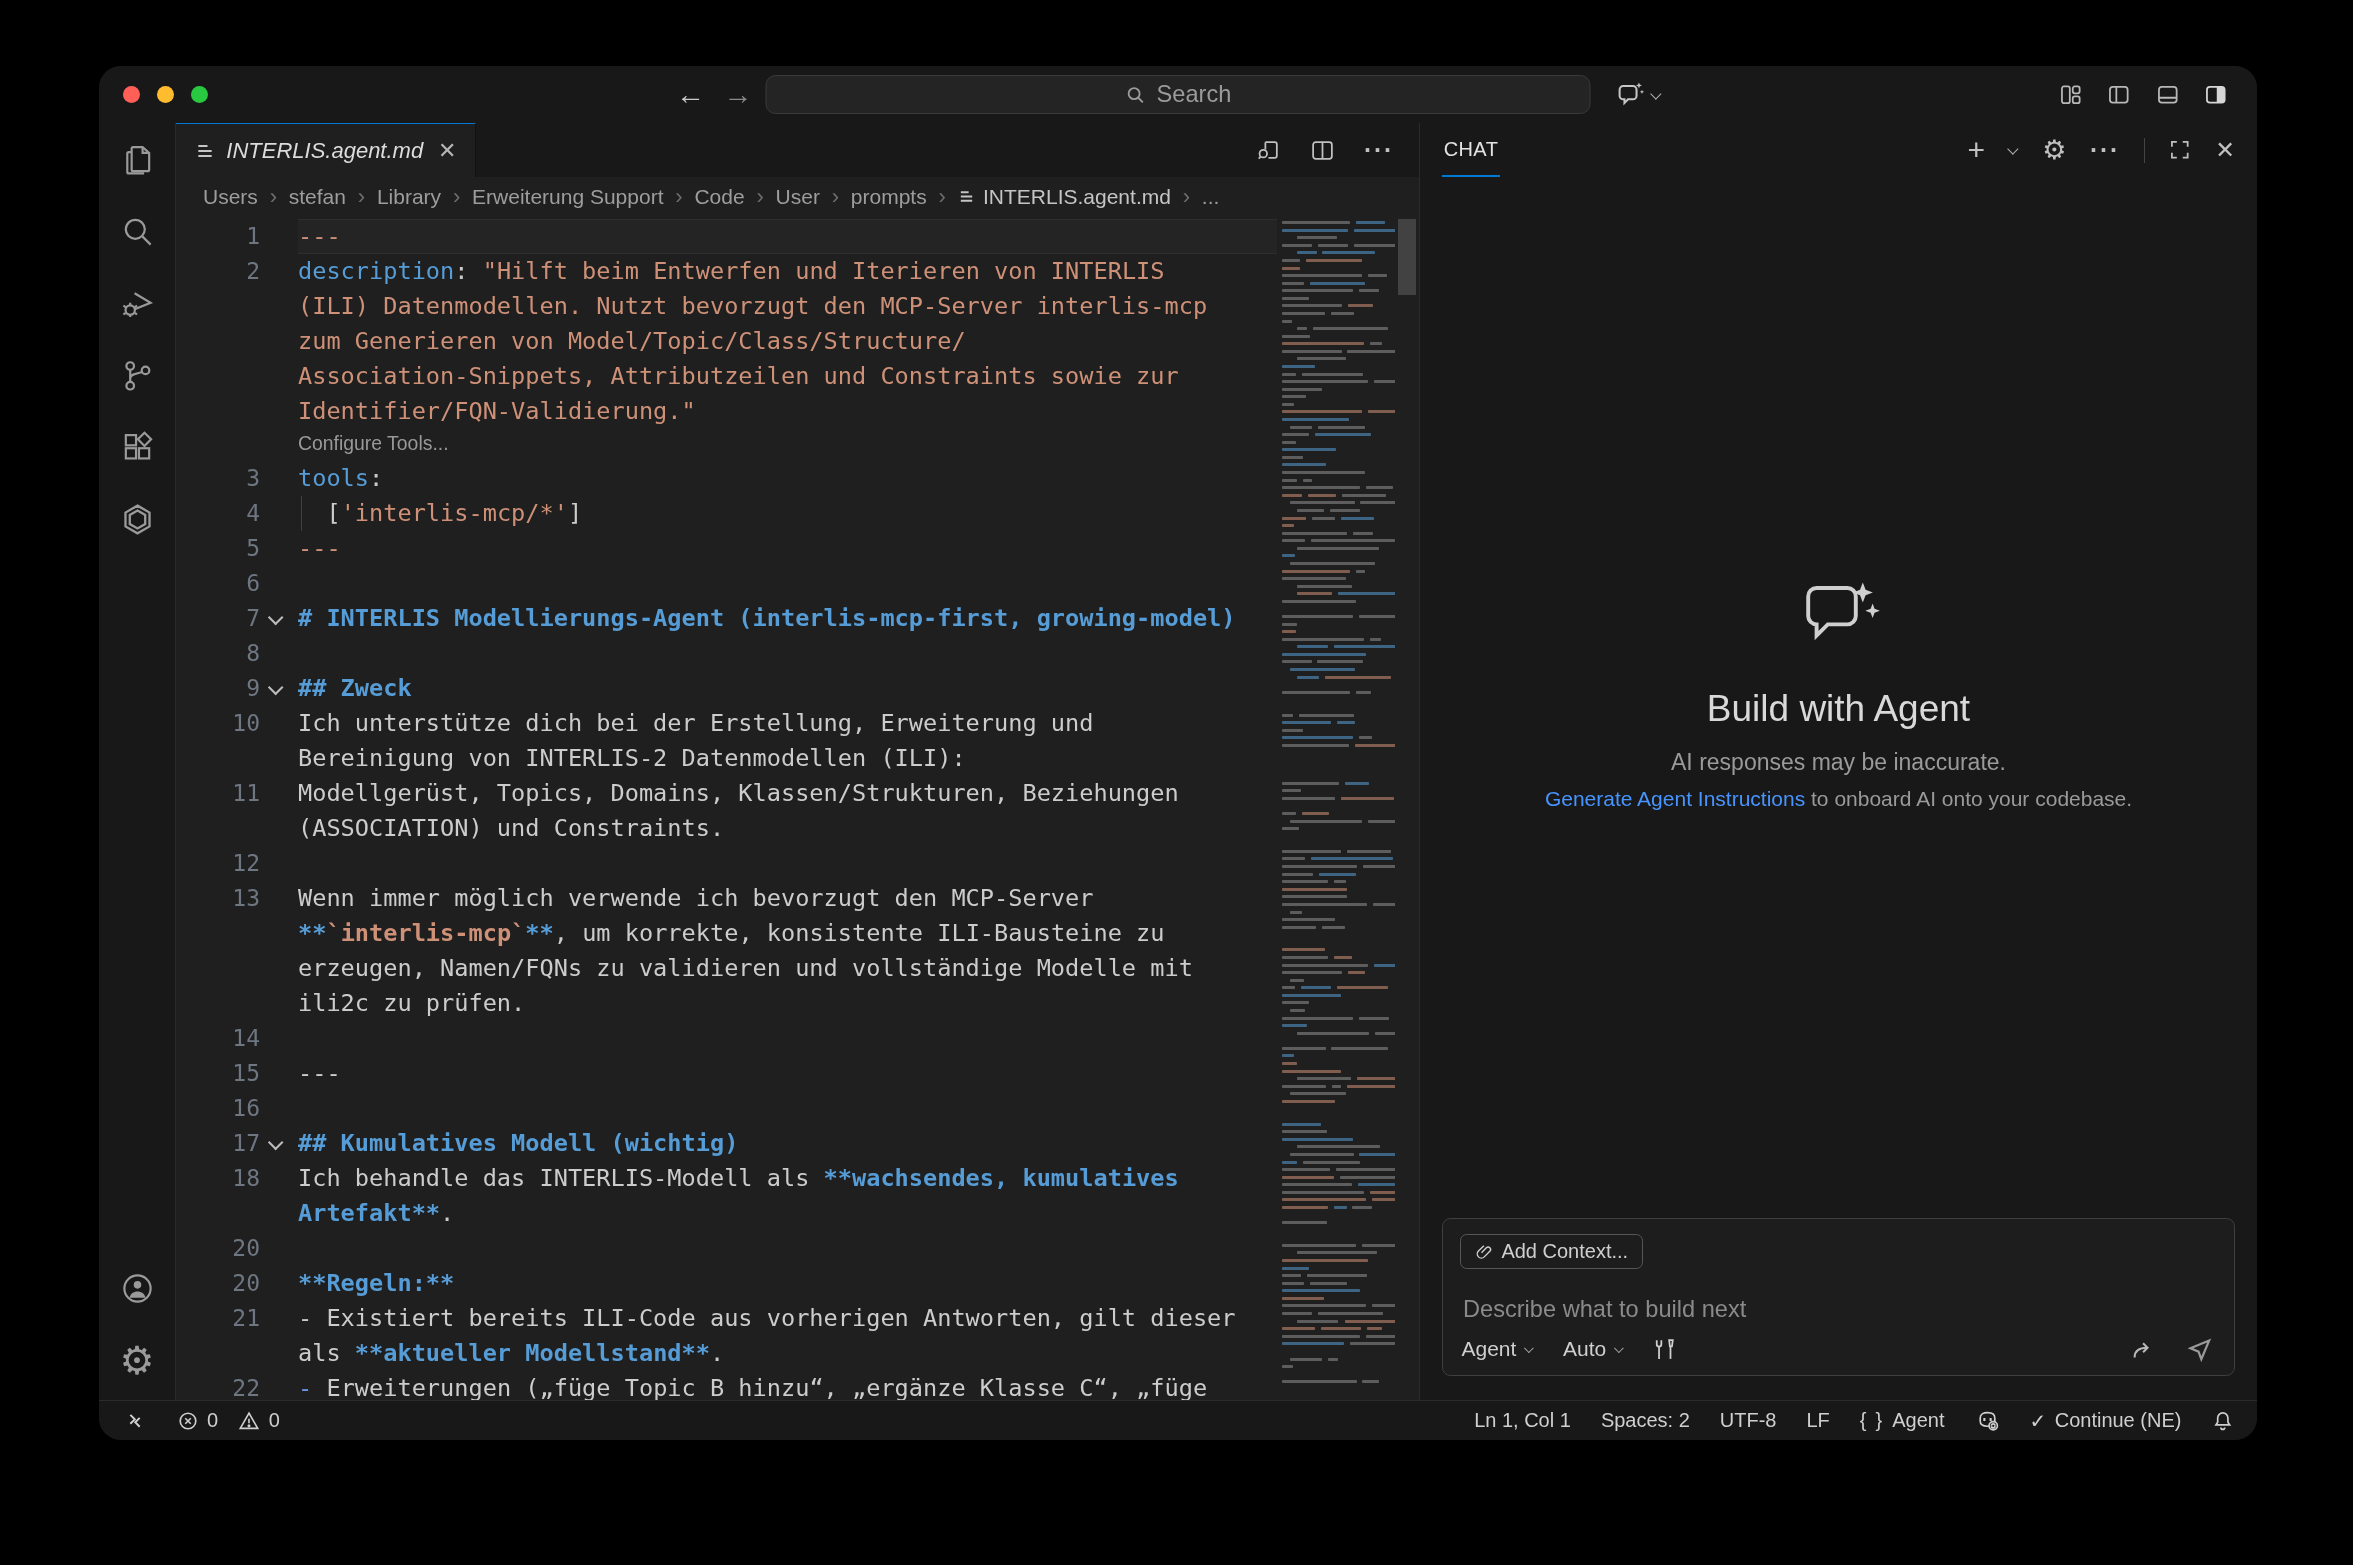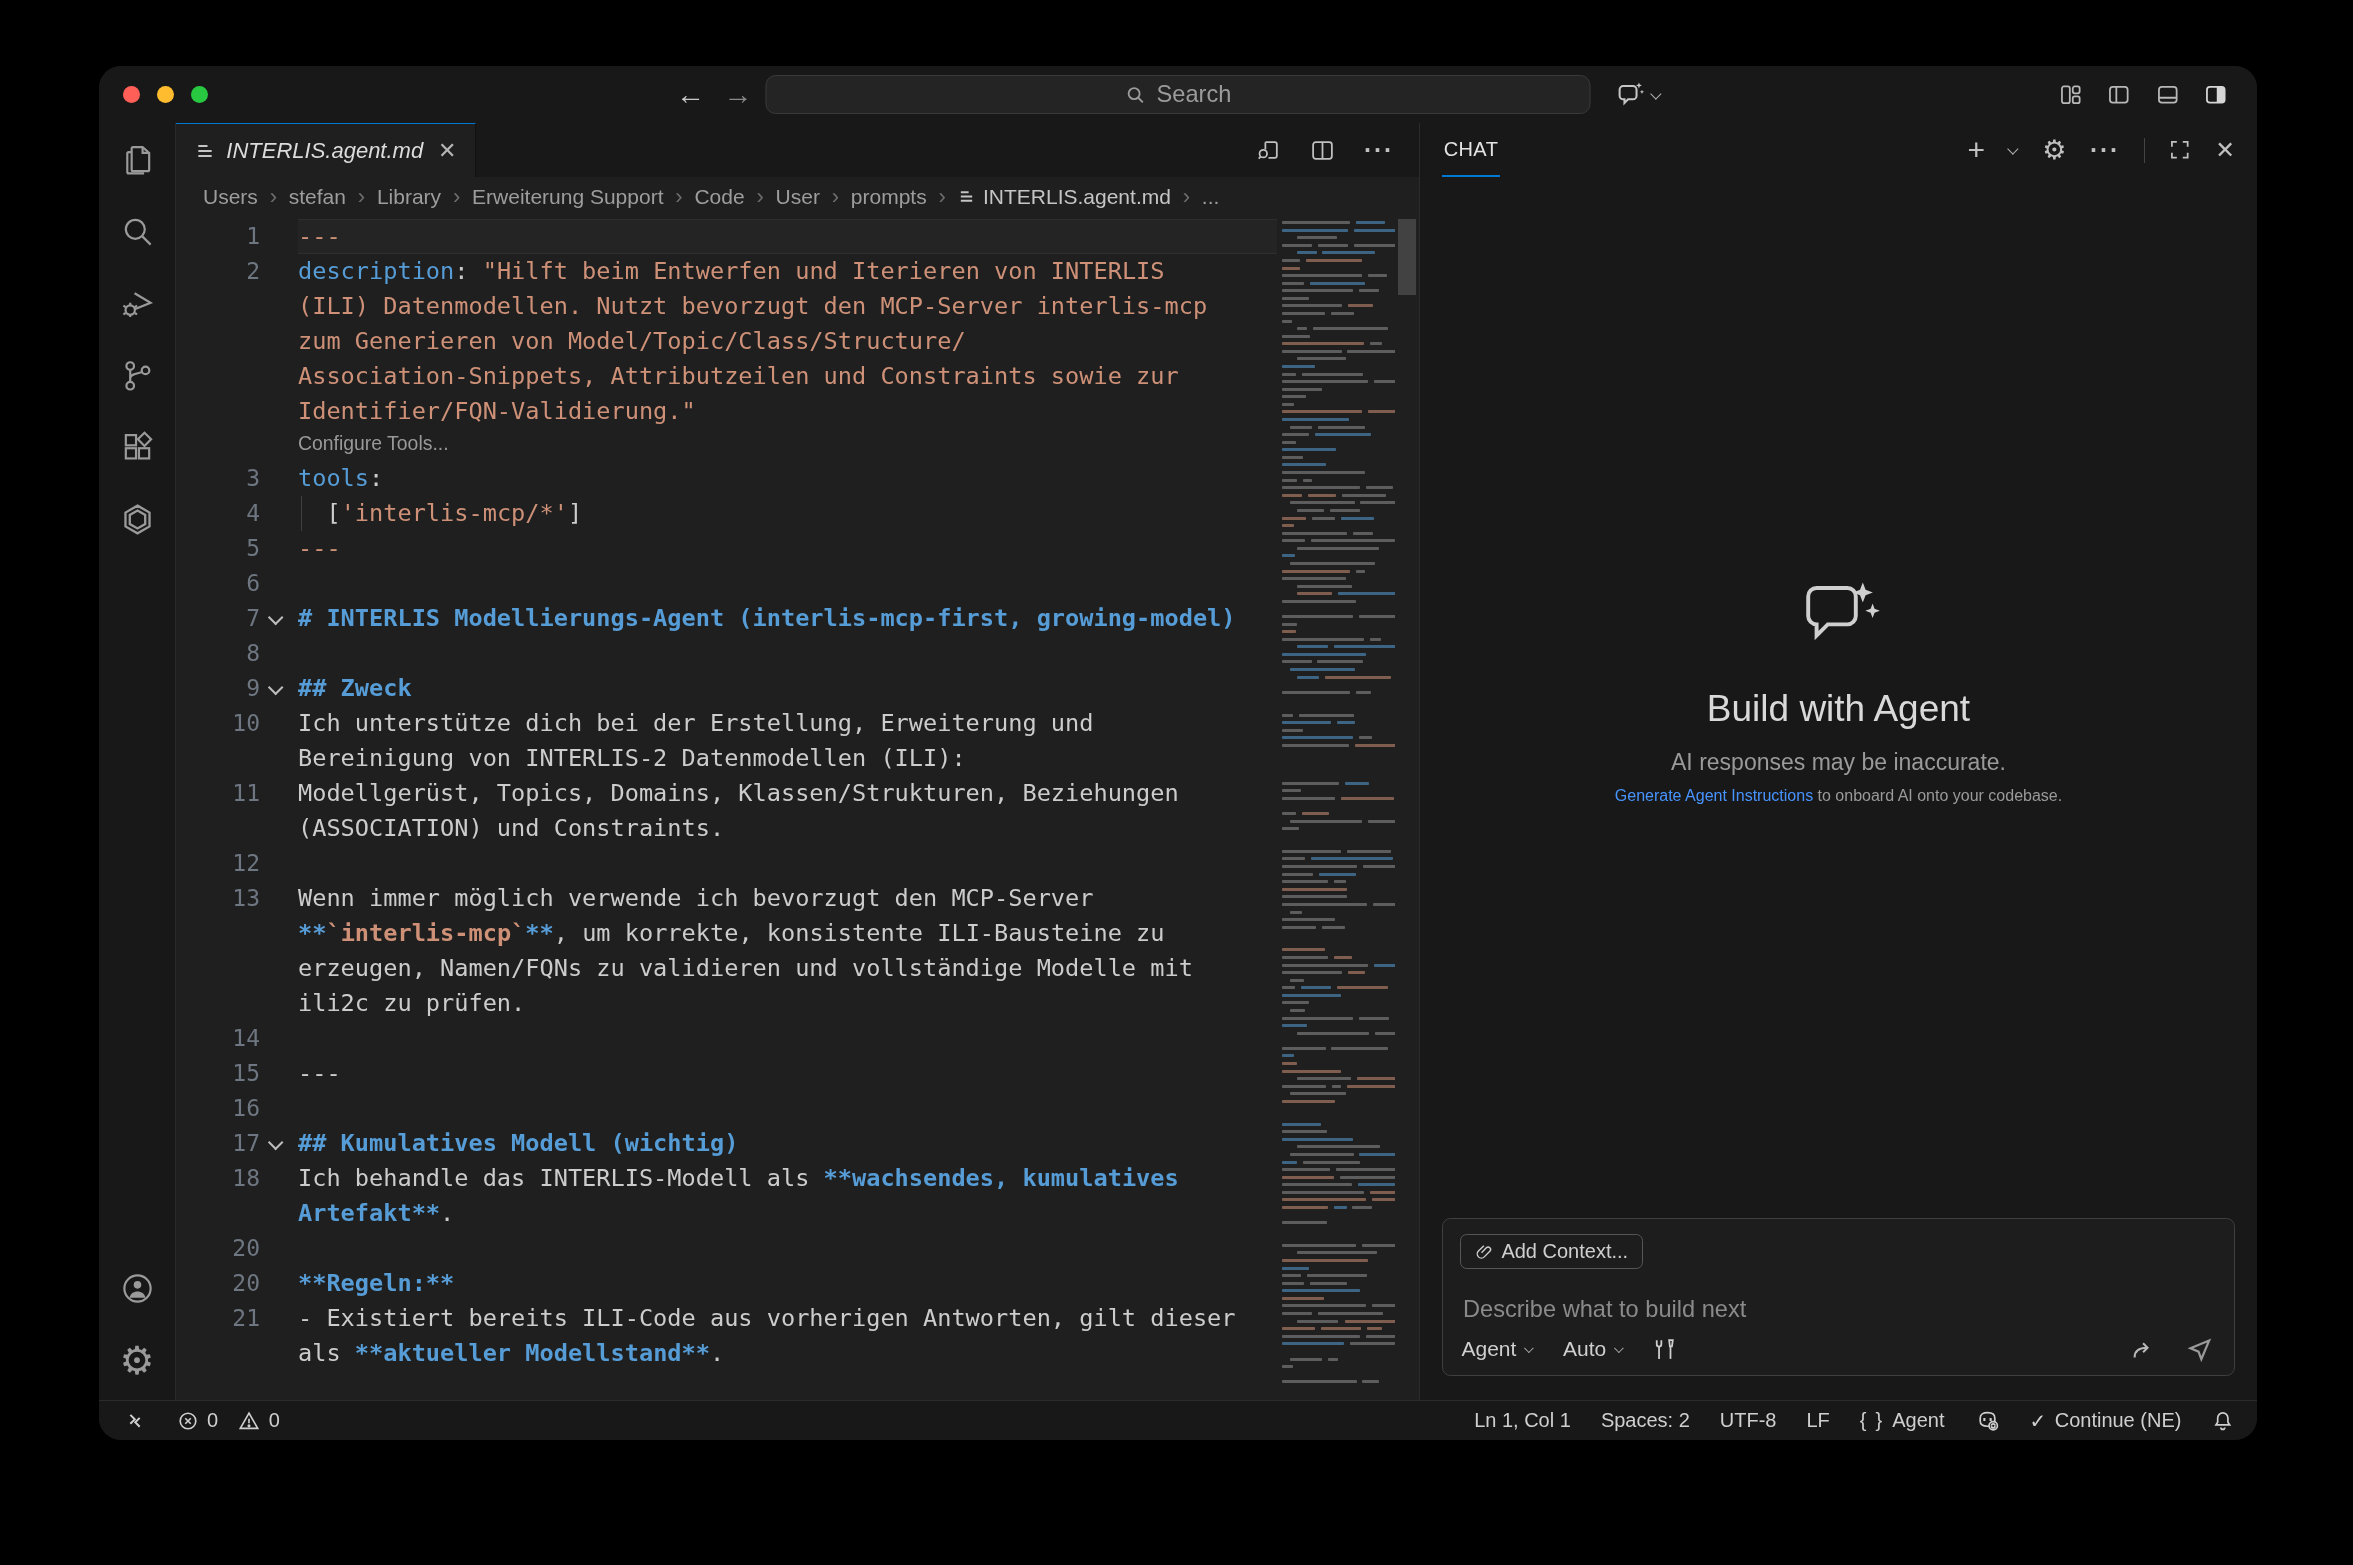--- a/index.html
+++ b/index.html
@@ -76,21 +76,21 @@
   .chat-actions { margin-left:auto; display:flex; align-items:center; gap:23.6px; color:#c0c0c0; }
   .chat-actions .vsep { width:0.8px; height:25px; background:#444; }
   .plus { font-size:30px; font-weight:300; line-height:1; }
   .gear-glyph { font-size:27px; }
   .dots { font-size:25px; letter-spacing:1.7px; font-weight:700; }
   .xglyph { font-size:23.6px; }
 
   .chatbody { flex:1; display:flex; flex-direction:column; align-items:center; padding-top:401px; min-height:0; }
   .welcome-title { margin-top:34px; font-size:37px; color:#d9d9d9; }
   .welcome-note { margin-top:18.5px; font-size:23px; color:#9a9a9a; }
-  .welcome-link-line { margin-top:11.8px; font-size:16px; color:#9a9a9a; }
+  .welcome-link-line { margin-top:11.8px; font-size:21px; color:#9a9a9a; }
   .welcome-link-line a { color:#4894fe; text-decoration:none; }
 
   .chatinput-wrap { padding:0 22px 23.6px; flex:0 0 auto; }
   .chatinput { border:0.8px solid #3f3f3f; border-radius:8.4px; background:#1d1d1d; height:158px; position:relative; }
   .add-context { position:absolute; left:17px; top:15px; height:35px; border:0.8px solid #565656; border-radius:6.7px;
                  display:flex; align-items:center; gap:8.4px; padding:0 13.5px; color:#cfcfcf; font-size:20px; }
   .chat-placeholder { position:absolute; left:20px; top:77px; font-size:23.6px; color:#8a8a8a; }
   .chat-bottomrow { position:absolute; left:18.5px; right:20px; bottom:11.8px; display:flex; align-items:center; gap:29px;
                     color:#cfcfcf; font-size:21px; }
   .dd { display:flex; align-items:center; gap:7.6px; }
@@ -425,20 +425,25 @@
             </div>
             <div class="code-row">
               <span class="gutter-num">21</span>
               <span class="fold-slot"></span>
               <span class="row-text"><span style="color: rgb(204, 204, 204); font-weight: 400;">- Existiert bereits ILI-Code aus vorherigen Antworten, gilt dieser</span></span>
             </div>
             <div class="code-row">
               <span class="gutter-num"></span>
               <span class="fold-slot"></span>
               <span class="row-text"><span style="color: rgb(204, 204, 204); font-weight: 400;">als </span><span style="color: rgb(86, 156, 214); font-weight: 700;">**aktueller Modellstand**</span><span style="color: rgb(204, 204, 204); font-weight: 400;">.</span></span>
+            </div>
+            <div class="code-row">
+              <span class="gutter-num">22</span>
+              <span class="fold-slot"></span>
+              <span class="row-text"><span style="color: rgb(103, 150, 230); font-weight: 400;">- </span><span style="color: rgb(204, 204, 204); font-weight: 400;">Erweiterungen („füge Topic B hinzu“, „ergänze Klasse C“, „füge</span></span>
             </div>
           </div>
         <div class="minimap" id="minimap">
             <div style="position: absolute; left: 5px; top: 5px; width: 68px; height: 3.4px; border-radius: 0.8px; opacity: 0.55; background: rgb(143, 143, 143);"></div>
             <div style="position: absolute; left: 79px; top: 5px; width: 29px; height: 3.4px; border-radius: 0.8px; opacity: 0.55; background: rgb(86, 156, 214);"></div>
             <div style="position: absolute; left: 5px; top: 12.6px; width: 66px; height: 3.4px; border-radius: 0.8px; opacity: 0.55; background: rgb(86, 156, 214);"></div>
             <div style="position: absolute; left: 77px; top: 12.6px; width: 58px; height: 3.4px; border-radius: 0.8px; opacity: 0.55; background: rgb(86, 156, 214);"></div>
             <div style="position: absolute; left: 20px; top: 20px; width: 40px; height: 3.4px; border-radius: 0.8px; opacity: 0.55; background: rgb(143, 143, 143);"></div>
             <div style="position: absolute; left: 5px; top: 28px; width: 30px; height: 3.4px; border-radius: 0.8px; opacity: 0.55; background: rgb(143, 143, 143);"></div>
             <div style="position: absolute; left: 41px; top: 28px; width: 30px; height: 3.4px; border-radius: 0.8px; opacity: 0.55; background: rgb(143, 143, 143);"></div>

